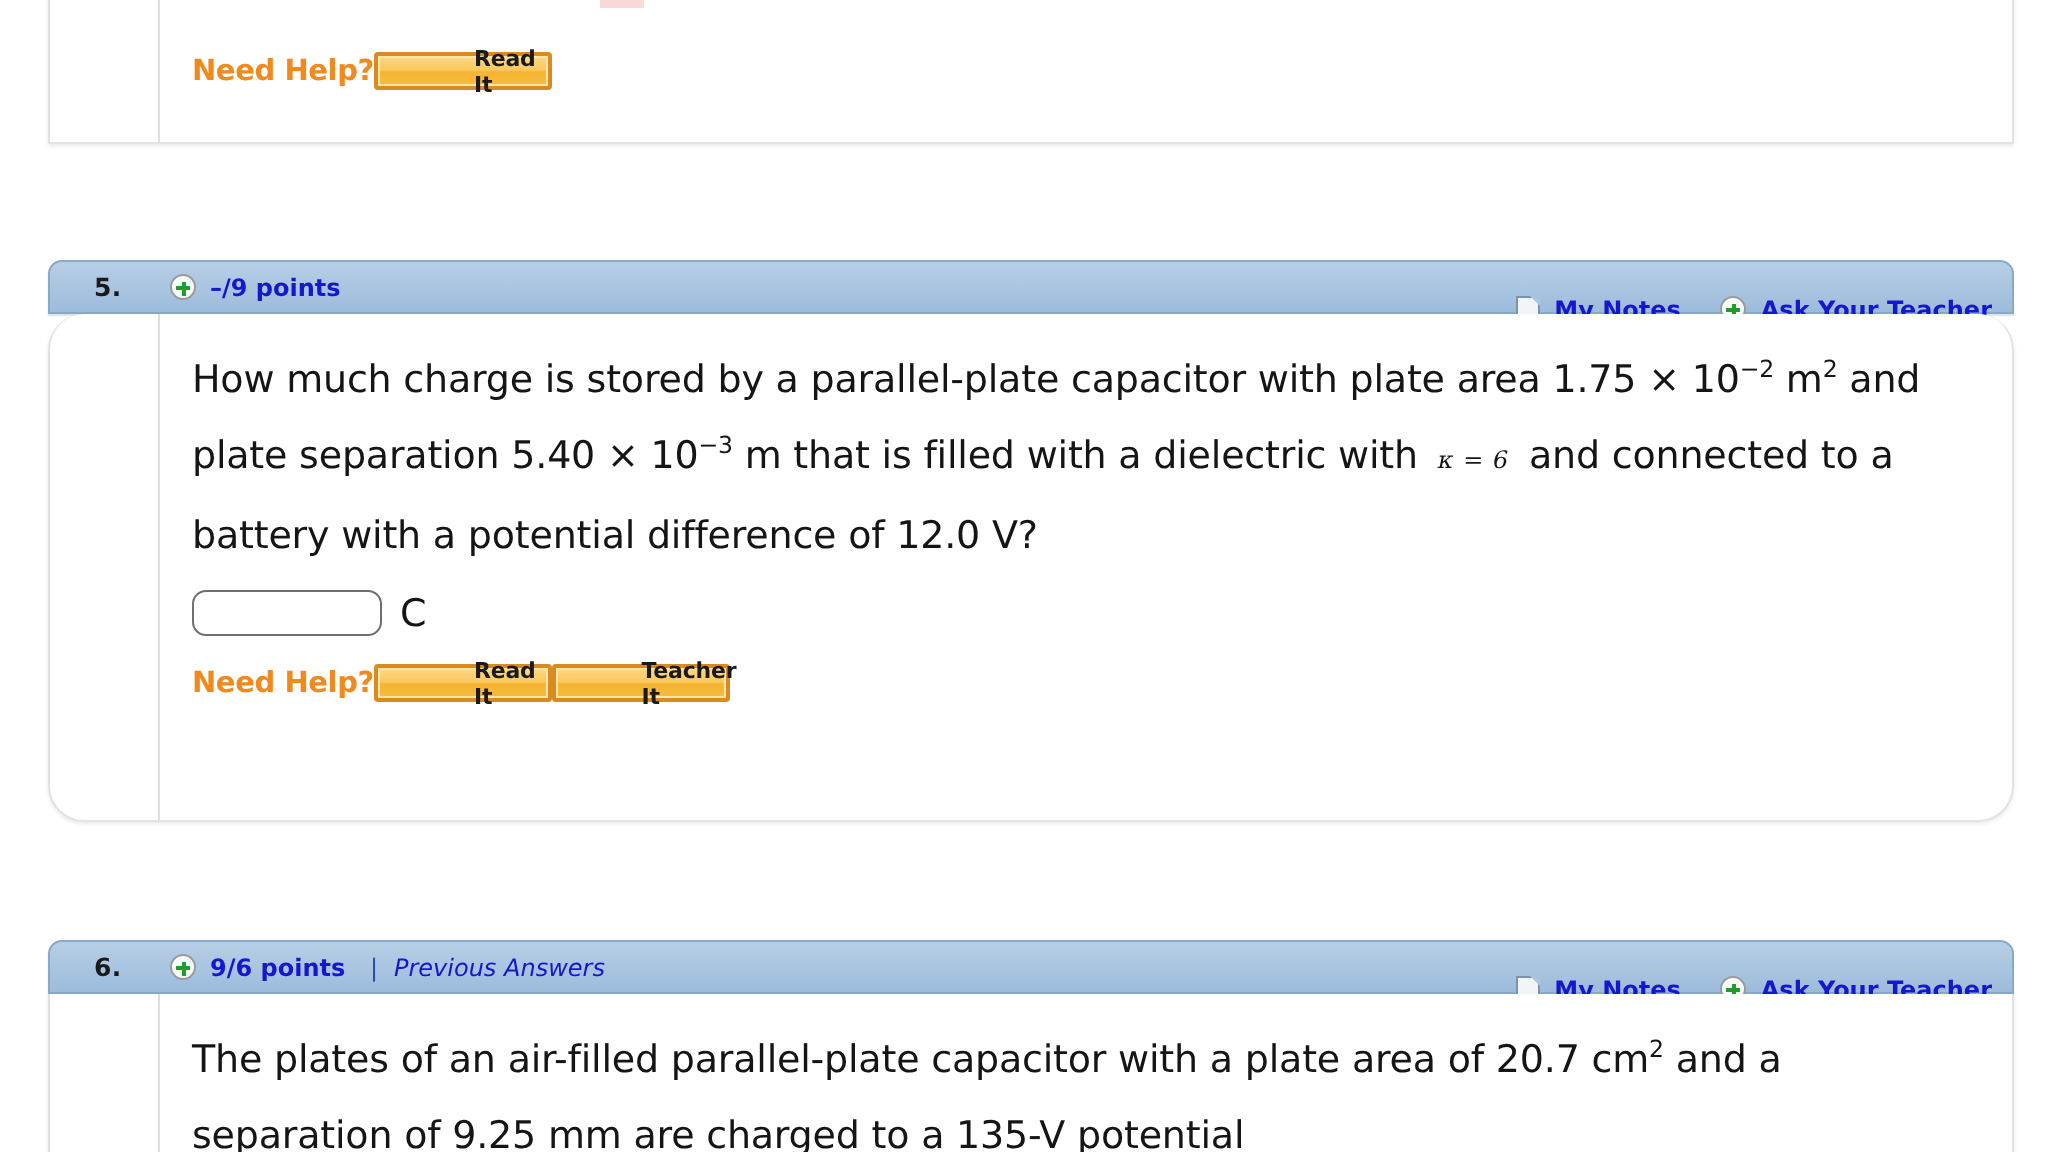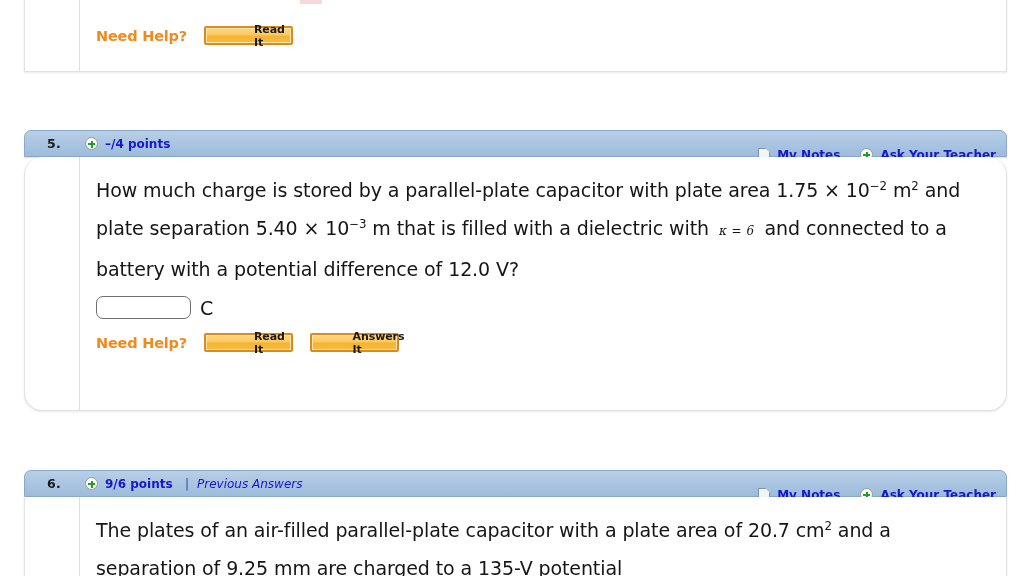--- a/index.html
+++ b/index.html
@@ -209,21 +209,21 @@
   .answer-unit {
     font-size: 19px;
     color: #151515;
   }
 
   
   .needhelp-row {
     display: flex;
     align-items: center;
     margin-top: 14px;
-    gap: 17px;
+    gap: 0;
   }
 
   .needhelp-label {
     font-size: 14.5px;
     font-weight: bold;
     color: #f08a1e;
     letter-spacing: -0.2px;
   }
 
   .help-btn {
@@ -271,21 +271,21 @@
         </div>
       </div>
     </div>
   </div>
   <div class="top-artifact"></div>
 
   <div class="question" style="top:130px;">
     <div class="q-header">
       <span class="q-num">5.</span>
       <span class="plus-icon hdr-plus"></span>
-      <span class="q-points">–/4 points</span>
+      <span class="q-points">–/9 points</span>
       <div class="hdr-right">
         <span class="note-icon"></span>
         <span class="hdr-link">My Notes</span>
         <span class="hdr-gap"></span>
         <span class="plus-icon" style="position:relative;top:0;left:0;"></span>
         <span class="hdr-link">Ask Your Teacher</span>
       </div>
     </div>
     <div class="q-body" style="height:254px;border-radius:18px;">
       <div class="q-divider"></div>
@@ -293,21 +293,21 @@
         <div class="q-text"><span>How much charge is stored by a parallel-plate capacitor with plate area 1.75 × 10</span><sup>−2</sup><span> m</span><sup>2</sup><span> and plate separation 5.40 × 10</span><sup>−3</sup><span> m that is filled with a dielectric with </span><span class="kappa">κ = 6</span><span> and connected to a battery with a potential difference of 12.0 V?</span></div>
 
         <div class="answer-row">
           <input class="answer-input" type="text" placeholder="" style="">
           <span class="answer-unit">C</span>
         </div>
 
         <div class="needhelp-row">
           <span class="needhelp-label">Need Help?</span>
           <div class="help-btn">Read It</div>
-          <div class="help-btn">Answers It</div>
+          <div class="help-btn">Teacher It</div>
         </div>
       </div>
     </div>
   </div>
 
   <div class="question" style="top:470px;">
     <div class="q-header">
       <span class="q-num">6.</span>
       <span class="plus-icon hdr-plus"></span>
       <span class="q-points">9/6 points</span>

